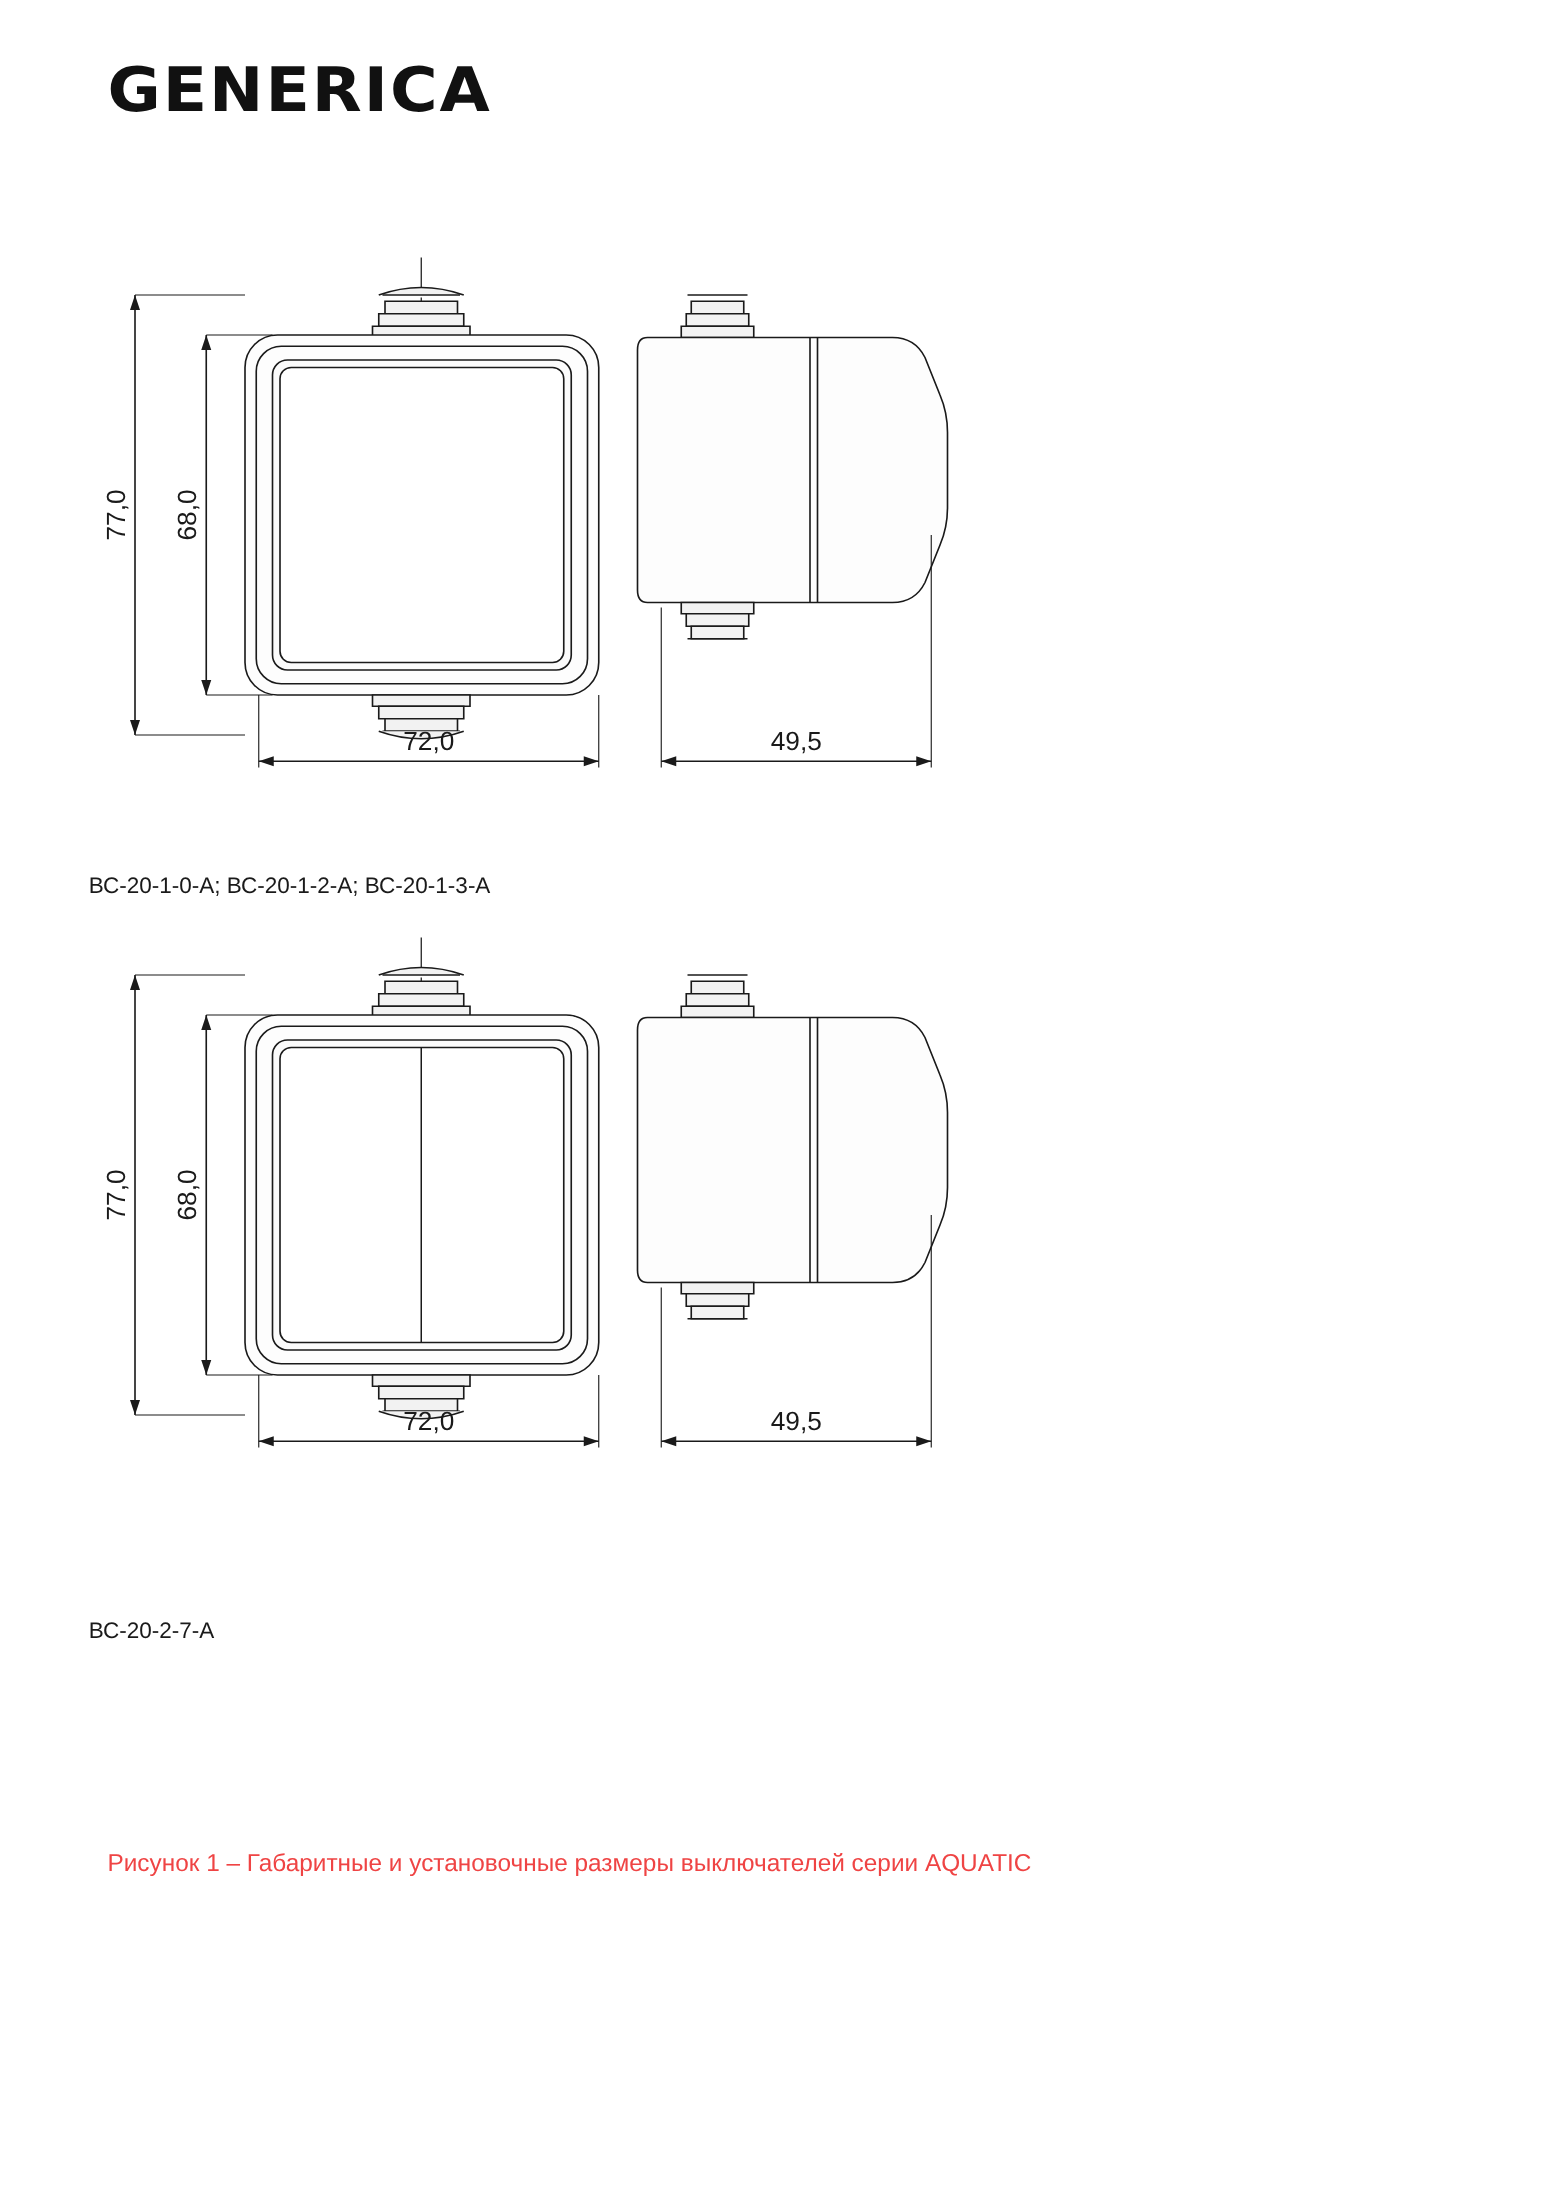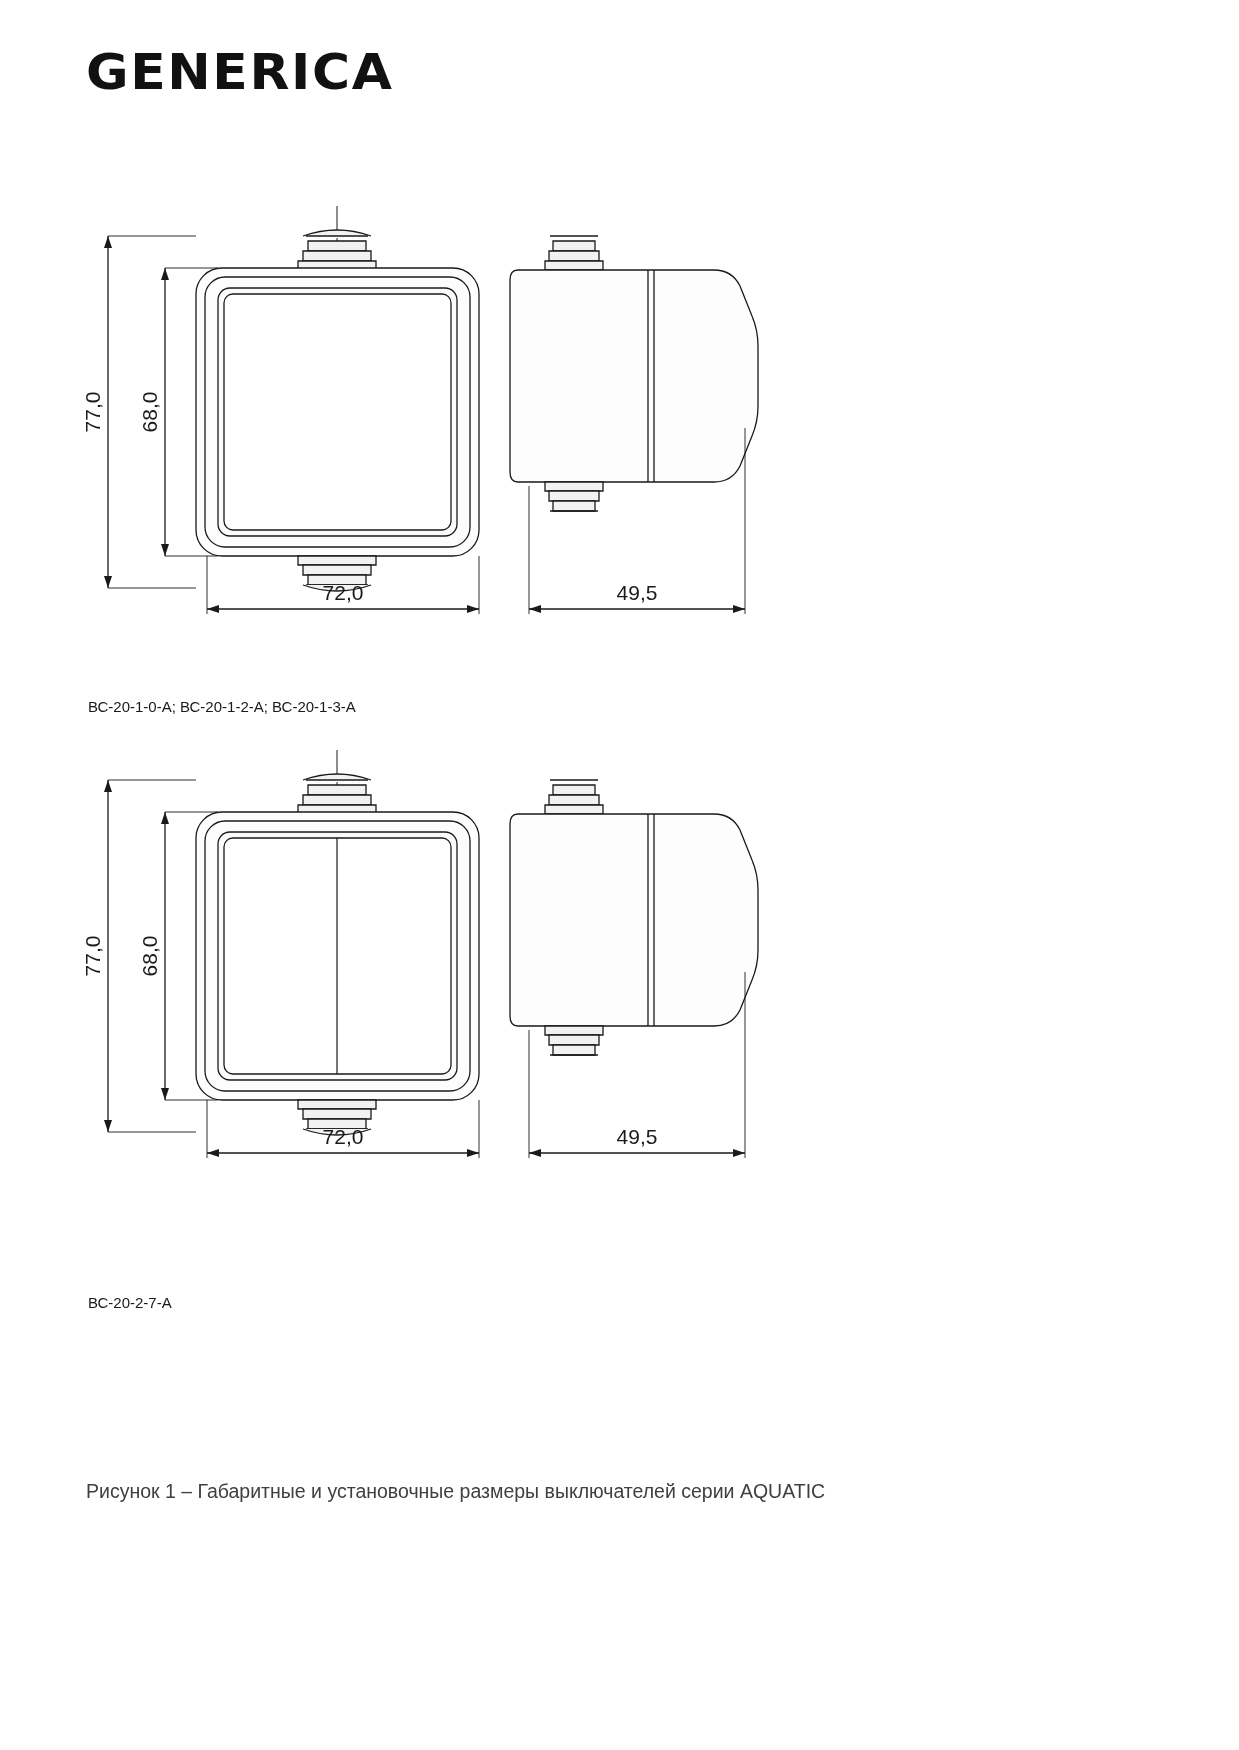--- a/index.html
+++ b/index.html
@@ -34,34 +34,34 @@
   .figure {
     position: absolute;
     left: 0;
     width: 1239px;
   }
   #figure-1 { top: 196px; height: 420px; }
   #figure-2 { top: 740px; height: 420px; }
 
   .caption {
     position: absolute;
-    left: 88px;
-    font-size: 15px;
+    left: 71px;
+    font-size: 18px;
     color: #1a1a1a;
     white-space: nowrap;
   }
   #caption-1 { top: 698px; }
   #caption-2 { top: 1294px; }
 
   .fig-note {
     position: absolute;
     left: 86px;
     top: 1480px;
     font-size: 19.5px;
-    color: #404040;
+    color: #ef4444;
     white-space: nowrap;
   }
 
   svg { display: block; }
   .svg-wrap { position: absolute; left: 0; top: 0; }
 
   text {
     font-family: "Liberation Sans", sans-serif;
     font-size: 21px;
     fill: #1a1a1a;

